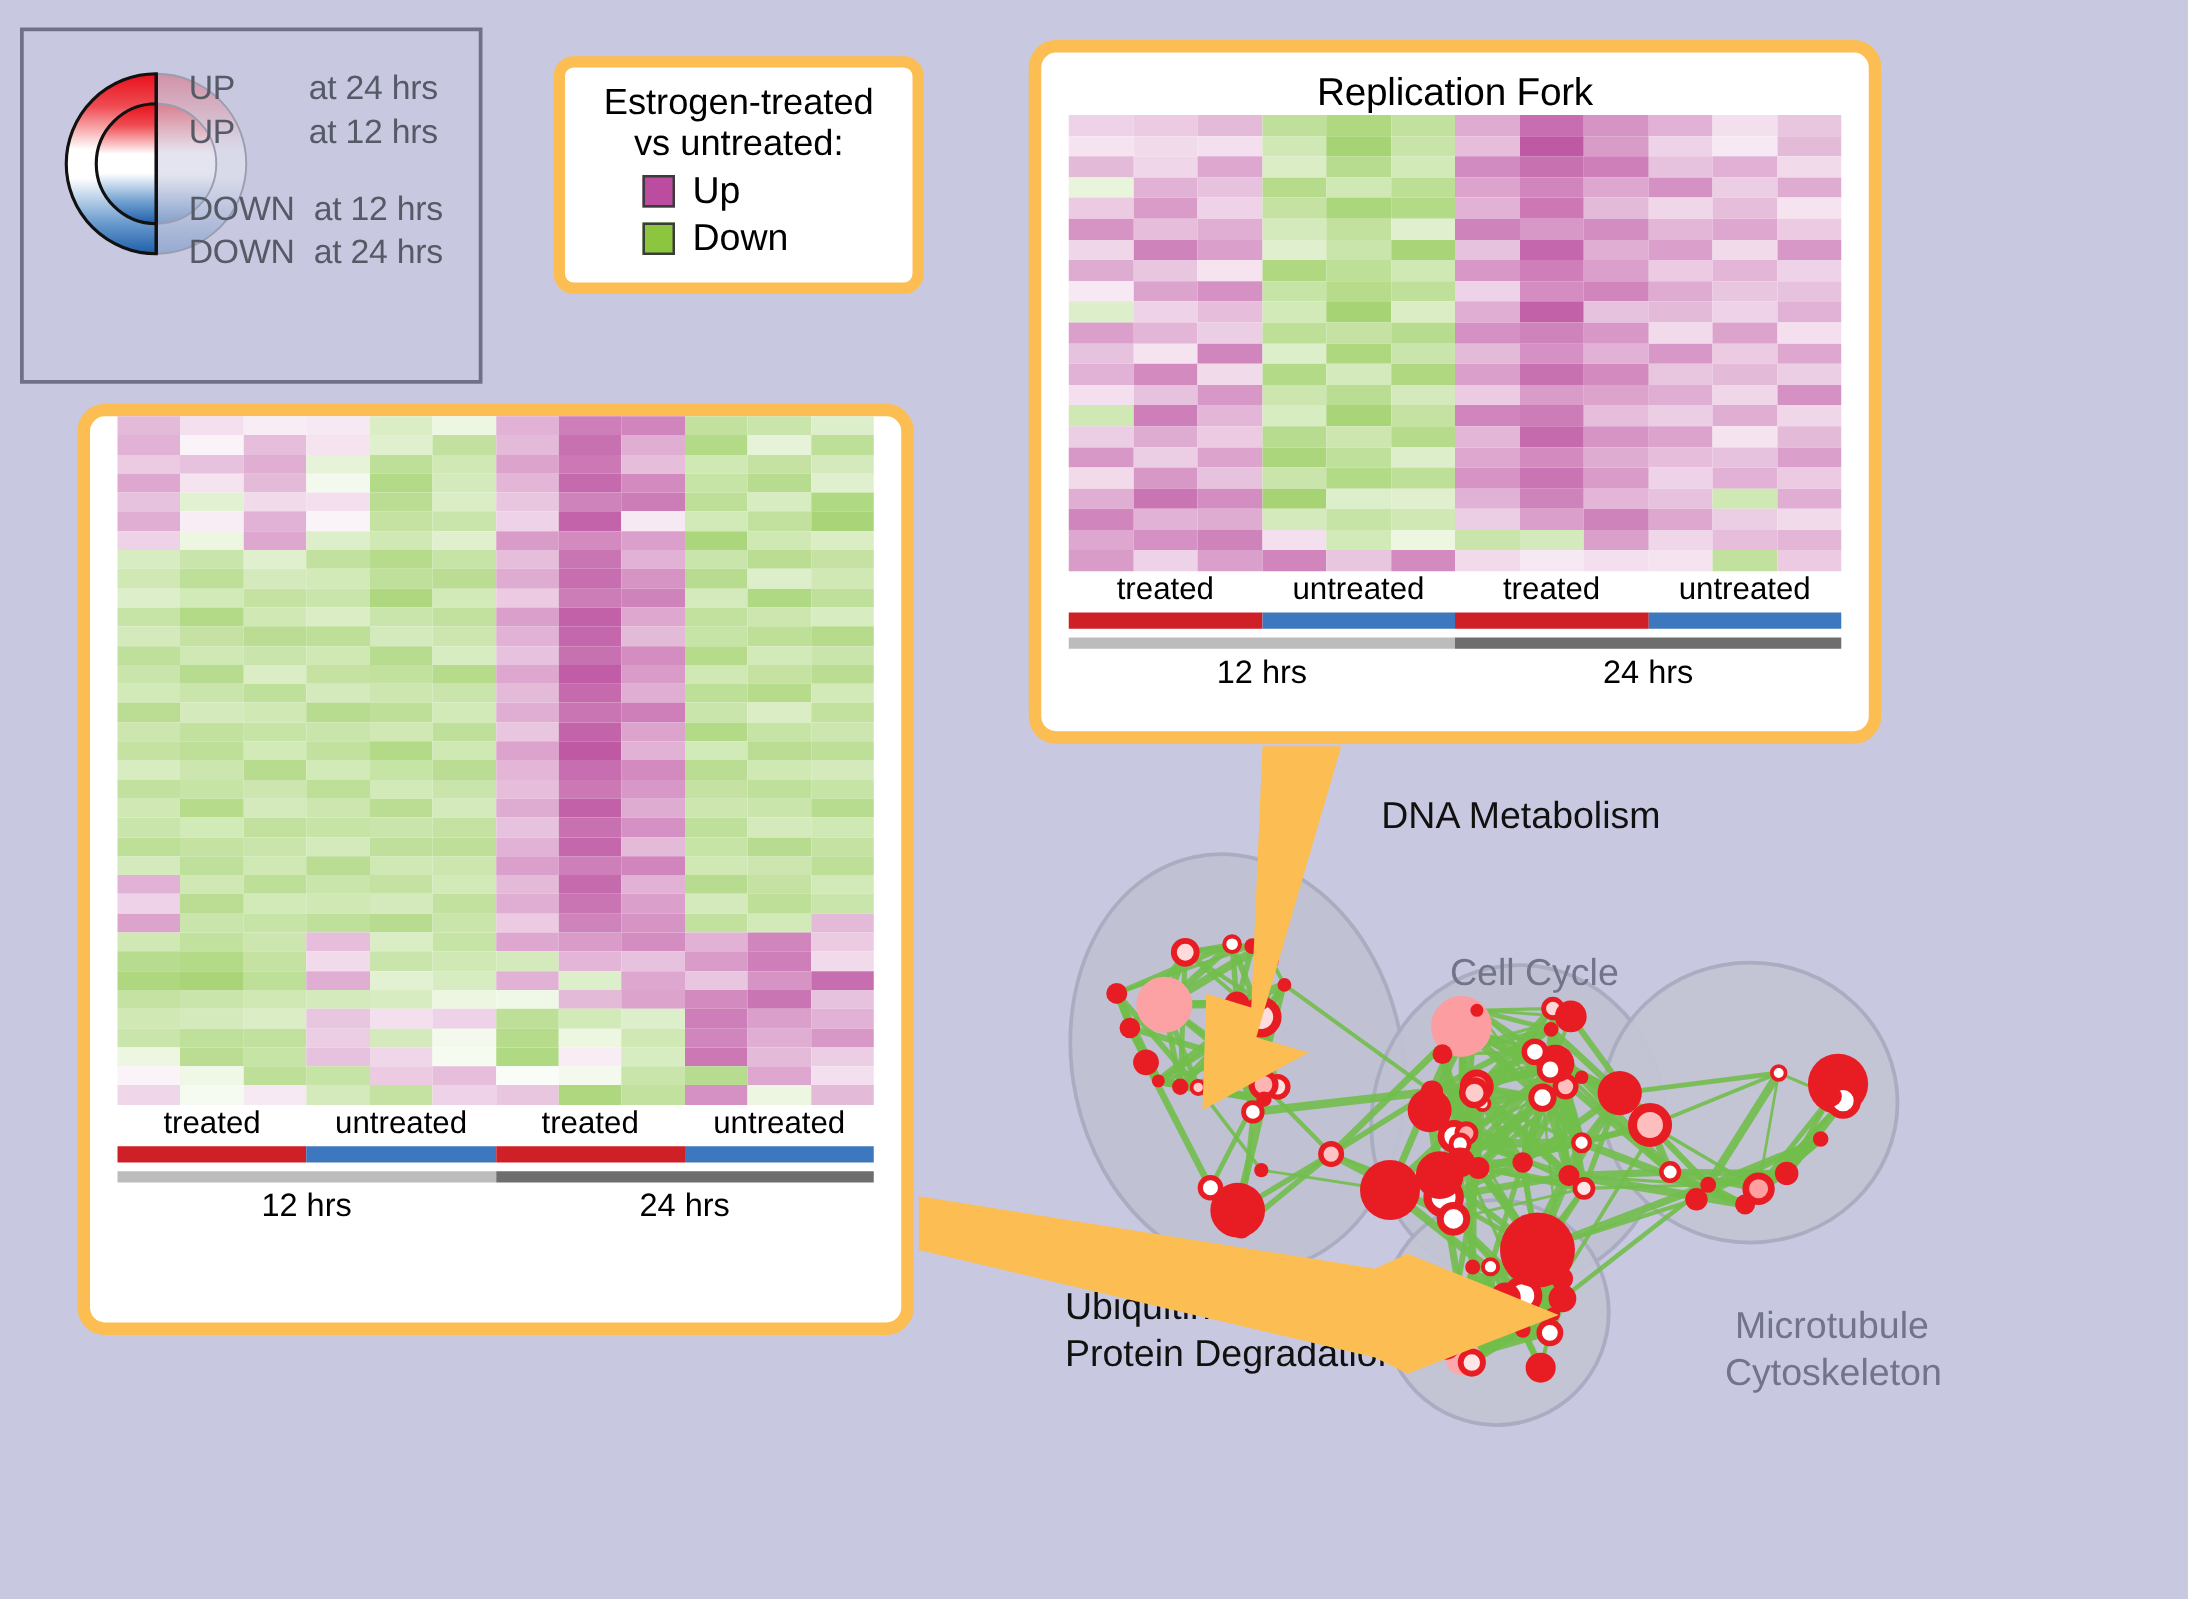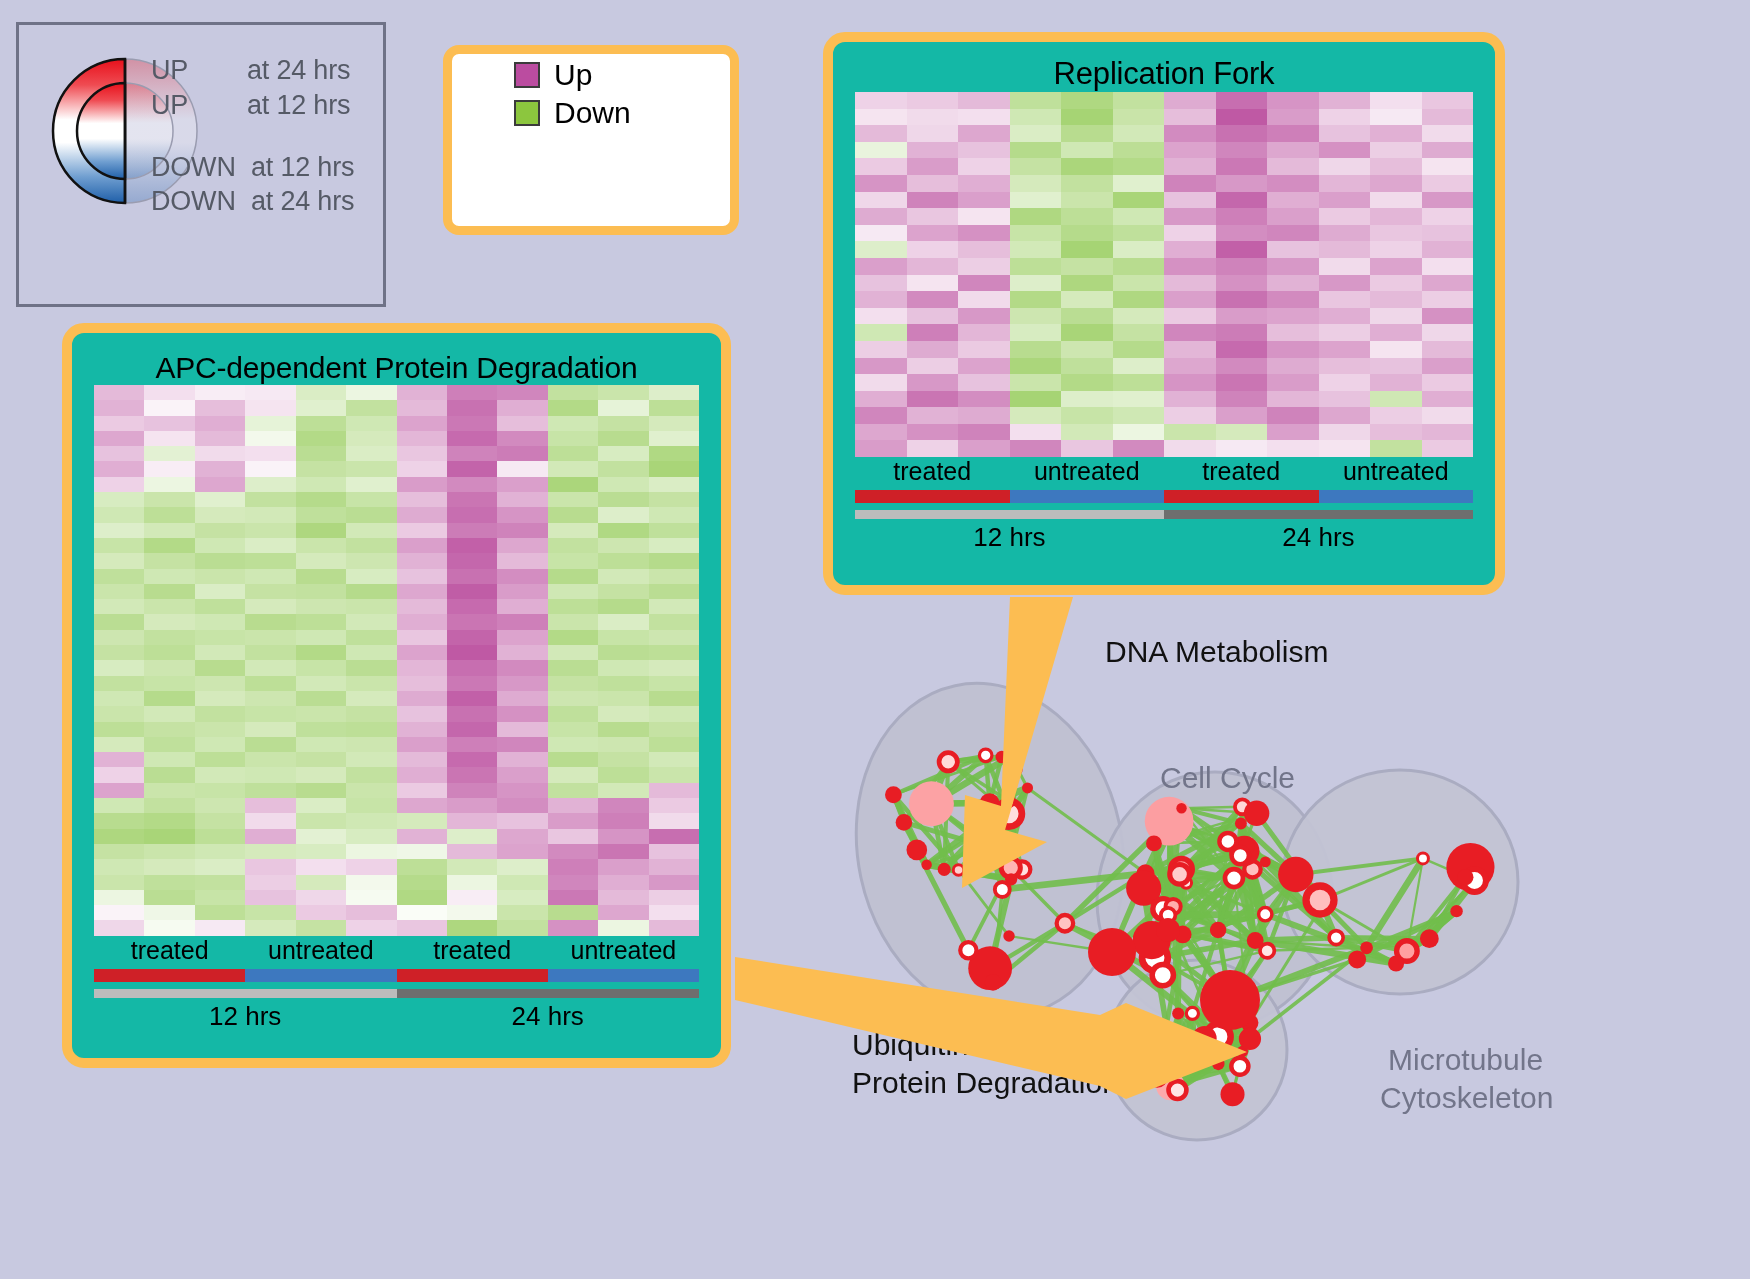--- a/index.html
+++ b/index.html
@@ -45,21 +45,21 @@
     text-align: center; font-size: 29px; color: #000; line-height: 1.14;
     margin-top: 12px;
   }
   .swrow { display: flex; align-items: center; gap: 14px; margin-left: 62px; margin-top: 4px; }
   .swbox { width: 26px; height: 26px; border: 2px solid #3b3b3b; }
   .swlbl { font-size: 30px; color: #000; }
 
   
   .panel {
     position: absolute;
-    background: #14b8a6;
+    background: #ffffff;
     border: 10px solid #fcbd52;
     border-radius: 22px;
   }
   #panel-rf { left: 823px; top: 32px; width: 682px; height: 563px; }
   #panel-apc { left: 62px; top: 323px; width: 669px; height: 745px; }
   .panel-title {
     text-align: center; font-size: 31px; color: #000; font-weight: 400;
     padding-top: 14px; letter-spacing: -0.2px;
   }
   #panel-apc .panel-title { font-size: 30px; padding-top: 18px; }
@@ -125,20 +125,24 @@
 
     <div class="ringlbl" style="left:132px; top:127px;">DOWN</div>
     <div class="ringlbl" style="left:232px; top:127px;">at 12 hrs</div>
 
     <div class="ringlbl" style="left:132px; top:161px;">DOWN</div>
     <div class="ringlbl" style="left:232px; top:161px;">at 24 hrs</div>
 
   </div>
 
   <div id="swatch-legend">
+    <div class="title">
+      <div>Estrogen-treated</div>
+      <div>vs untreated:</div>
+    </div>
     <div class="swrow">
       <div class="swbox" id="sw-up" style="background: rgb(187, 76, 160);"></div>
       <div class="swlbl">Up</div>
     </div>
     <div class="swrow">
       <div class="swbox" id="sw-down" style="background: rgb(140, 198, 62);"></div>
       <div class="swlbl">Down</div>
     </div>
   </div>
 
@@ -430,21 +434,20 @@
           </div>
         <div class="axis-timelbl" id="ax-tlbl-rf">
             <span>12 hrs</span>
             <span>24 hrs</span>
           </div>
       </div>
     </div>
   </div>
 
   <div class="panel" id="panel-apc">
-    <div class="panel-title">APC-dependent Protein Degradation</div>
     <div style="padding:0 22px;">
       <div class="heatmap" id="hm-apc" style="grid-template-columns: repeat(12, 1fr);">
           <div class="hm-cell" style="height: 15.3px; background: rgb(228, 186, 217);"></div>
           <div class="hm-cell" style="height: 15.3px; background: rgb(243, 223, 238);"></div>
           <div class="hm-cell" style="height: 15.3px; background: rgb(248, 237, 245);"></div>
           <div class="hm-cell" style="height: 15.3px; background: rgb(246, 233, 243);"></div>
           <div class="hm-cell" style="height: 15.3px; background: rgb(218, 237, 197);"></div>
           <div class="hm-cell" style="height: 15.3px; background: rgb(236, 246, 225);"></div>
           <div class="hm-cell" style="height: 15.3px; background: rgb(225, 178, 213);"></div>
           <div class="hm-cell" style="height: 15.3px; background: rgb(206, 127, 185);"></div>

